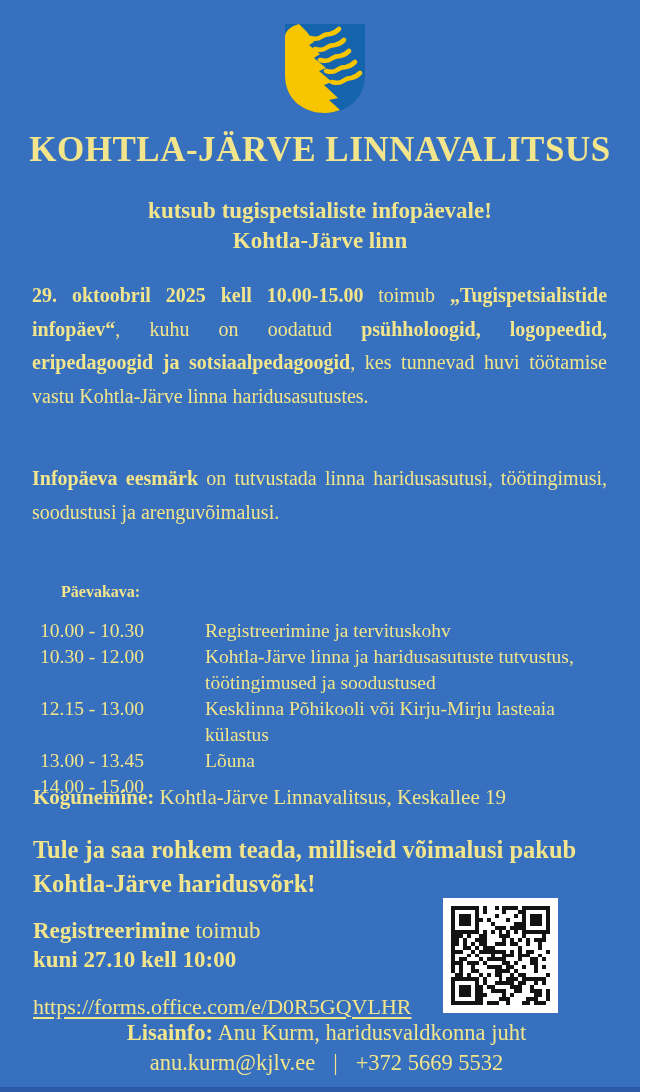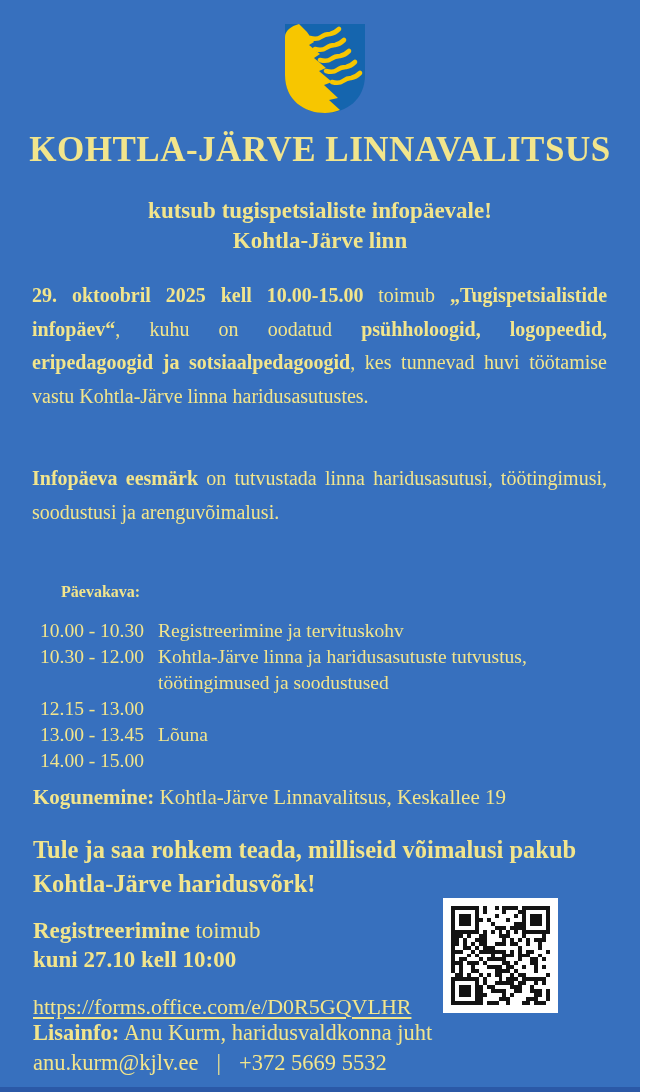--- a/index.html
+++ b/index.html
@@ -43,21 +43,21 @@
   .agenda-heading{
     position:absolute;top:583px;left:33px;
     font-size:16px;font-weight:bold;margin-left:28px;
   }
   .agenda{
     position:absolute;top:618px;left:40px;right:18px;
     font-size:19.5px;line-height:26px;
   }
   .agenda-row{display:flex;align-items:flex-start;}
   .agenda-time{flex:0 0 118px;white-space:nowrap;}
-  .agenda-activity{flex:1 1 auto;max-width:455px;}
+  .agenda-activity{flex:1 1 auto;max-width:455px;margin-left:47px;}
   .gathering{
     position:absolute;top:785px;left:33px;right:20px;
     font-size:21px;
   }
   .callout{
     position:absolute;top:833px;left:33px;width:558px;
     font-size:24.5px;font-weight:bold;line-height:34px;
   }
   .registration{
     position:absolute;top:916px;left:33px;width:400px;
@@ -69,21 +69,21 @@
     text-decoration:underline;
     text-underline-offset:3px;
     display:inline-block;margin-top:18px;
   }
   .qr{
     position:absolute;top:898px;left:443px;width:115px;height:115px;
     background:#fff;
   }
   .contact{
     position:absolute;top:1018px;left:33px;right:20px;
-    font-size:22.5px;line-height:30px;
+    font-size:22.5px;line-height:30px;text-align:center;
   }
   .contact-sep{display:inline-block;margin:0 18px;}
   .bottom-bar{
     position:absolute;left:0;right:0;bottom:0;height:5px;
     background:var(--bottom-bar);
   }
 </style>
 </head>
 <body>
 
@@ -120,20 +120,21 @@
     <div class="agenda-row">
       <span class="agenda-time">10.00 - 10.30</span>
       <span class="agenda-activity">Registreerimine ja tervituskohv</span>
     </div>
     <div class="agenda-row">
       <span class="agenda-time">10.30 - 12.00</span>
       <span class="agenda-activity">Kohtla-Järve linna ja haridusasutuste tutvustus, töötingimused ja soodustused</span>
     </div>
     <div class="agenda-row">
       <span class="agenda-time">12.15 - 13.00</span>
+      <span class="agenda-activity">Kesklinna Põhikooli või Kirju-Mirju lasteaia külastus</span>
     </div>
     <div class="agenda-row">
       <span class="agenda-time">13.00 - 13.45</span>
       <span class="agenda-activity">Lõuna</span>
     </div>
     <div class="agenda-row">
       <span class="agenda-time">14.00 - 15.00</span>
     </div>
   </div>
 

